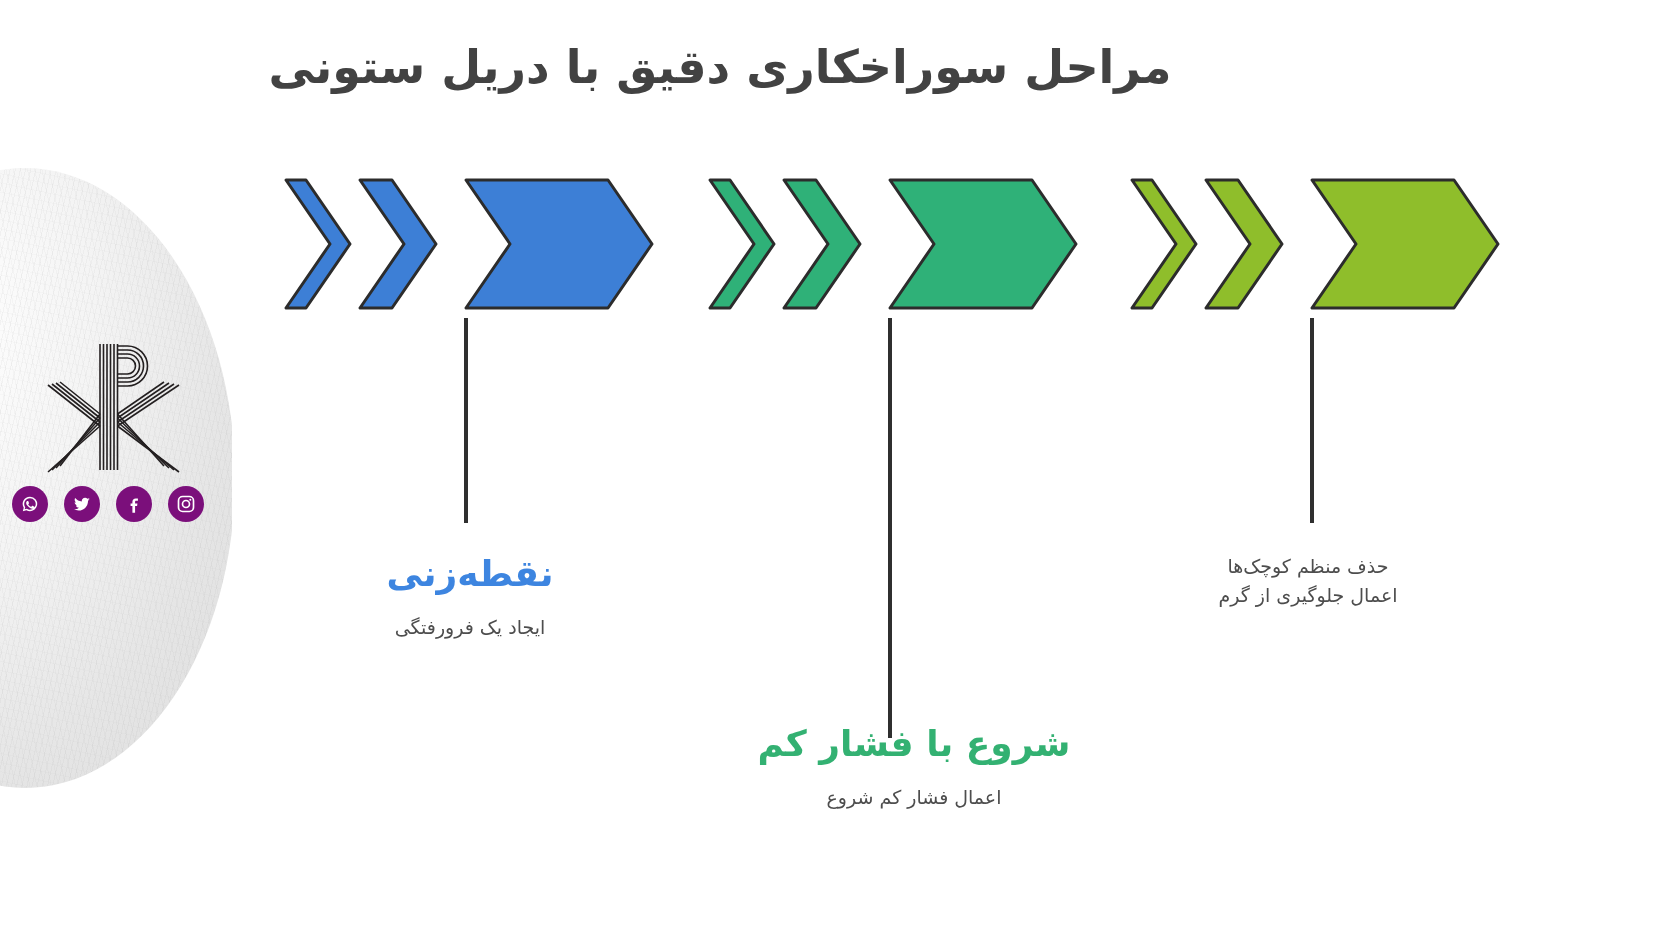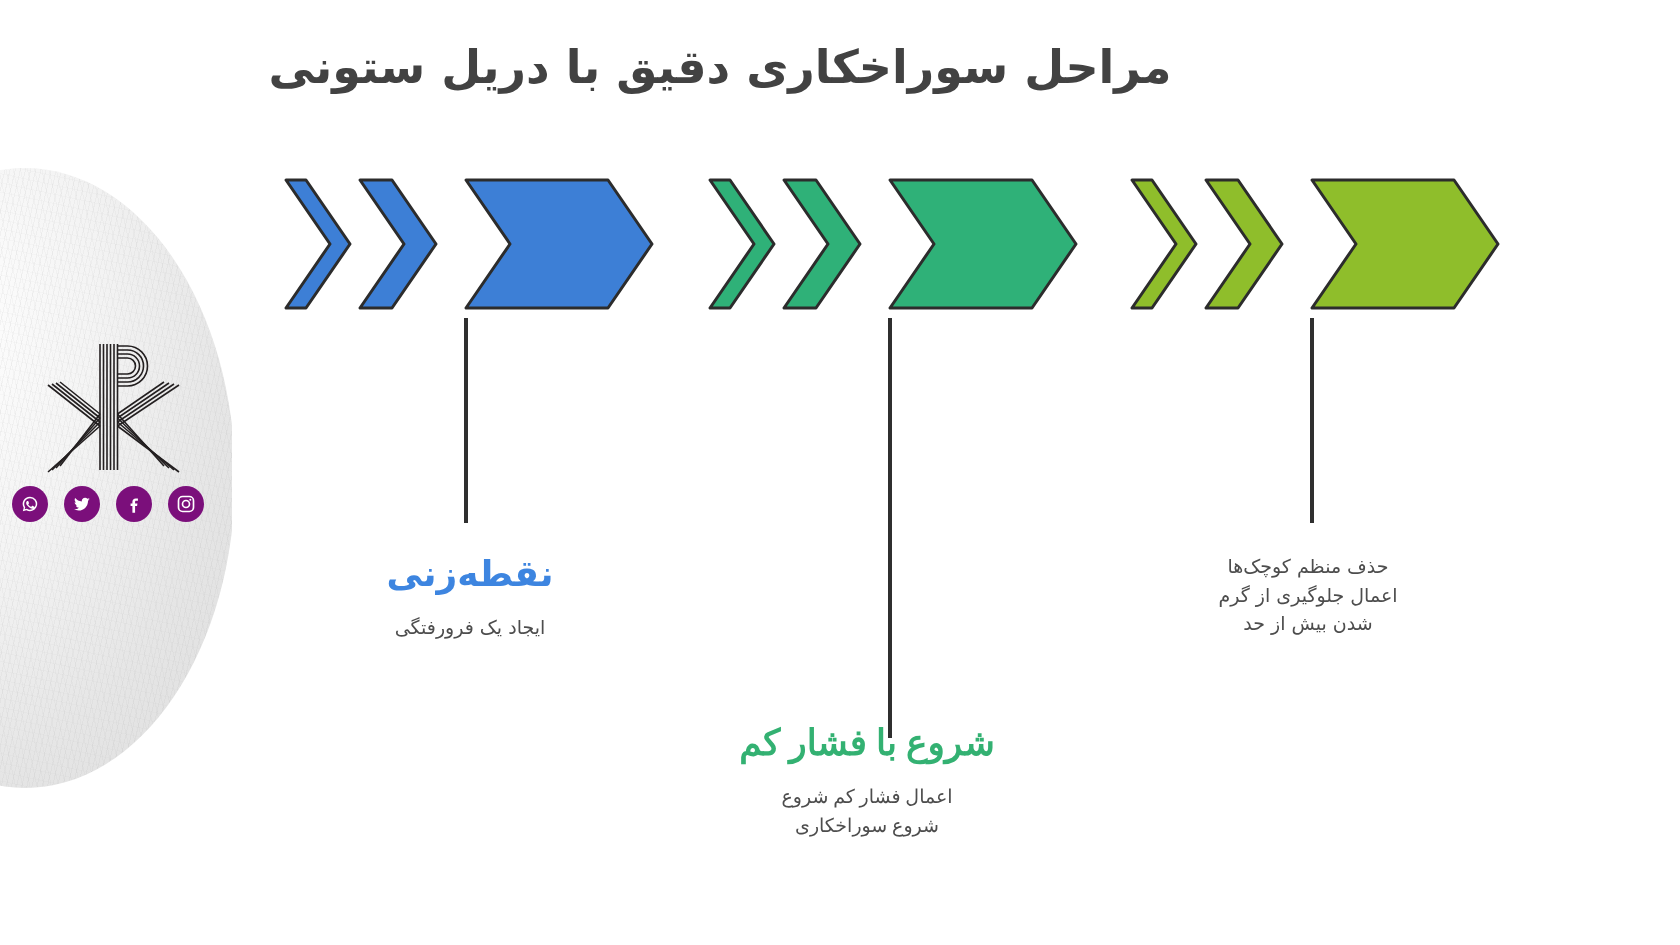--- a/index.html
+++ b/index.html
@@ -130,21 +130,21 @@
   }
   .step-desc {
     font-size: 19px;
     color: #4d4d4d;
     line-height: 1.5;
     margin: 0;
     font-weight: normal;
   }
 
   #step-block-1 { left: 270px; top: 552px; }
-  #step-block-2 { left: 667px; top: 722px; font-family: Liberation Serif, serif; }
+  #step-block-2 { left: 714px; top: 722px; }
   #step-block-3 { left: 1108px; top: 552px; }
 
   .step-desc-line { display: block; }
 </style>
 </head>
 <body style="background: rgb(255, 255, 255);">
 
 <div id="watermark-clip">
   <div id="watermark-panel">
     <div id="watermark-texture"></div>
@@ -244,23 +244,21 @@
   <div class="step-title" style="color: rgb(61, 133, 224);">نقطه‌زنی</div>
   <div class="step-desc">
     <span class="step-desc-line">ایجاد یک فرورفتگی</span>
   </div>
 </div>
 
 <div class="step-block" id="step-block-2">
   <div class="step-title" style="color: rgb(51, 177, 114);">شروع با فشار کم</div>
   <div class="step-desc">
     <span class="step-desc-line">اعمال فشار کم شروع</span>
-    <span class="step-desc-line">شروع سوراخکاری</span>
   </div>
 </div>
 
 <div class="step-block" id="step-block-3">
   <div class="step-desc">
     <span class="step-desc-line">حذف منظم کوچک‌ها</span>
     <span class="step-desc-line">اعمال جلوگیری از گرم</span>
-    <span class="step-desc-line">شدن بیش از حد</span>
   </div>
 </div>
 
 </body></html>

